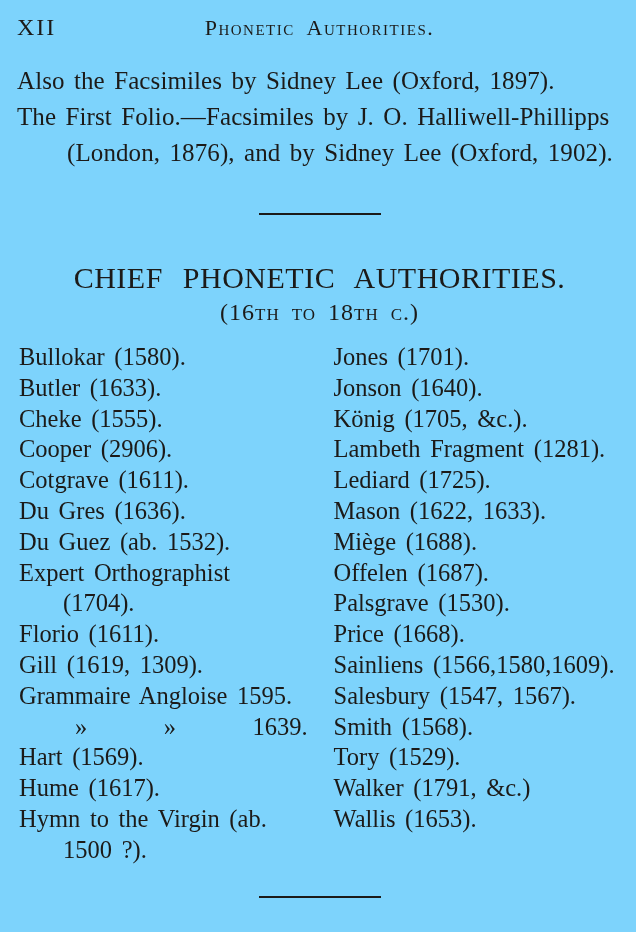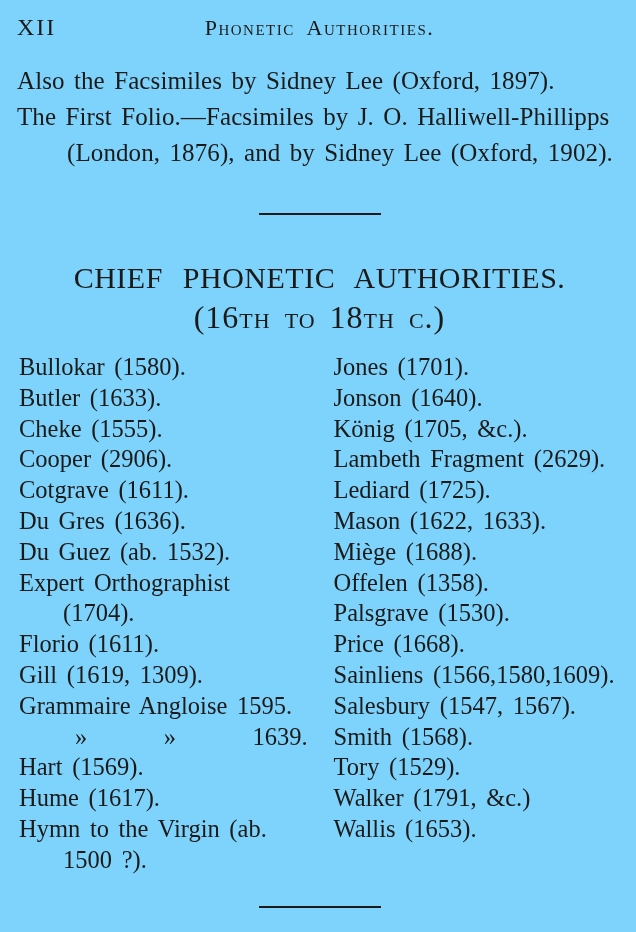--- a/index.html
+++ b/index.html
@@ -66,21 +66,21 @@
     text-align: center;
     font-size: 30px;
     font-weight: normal;
     letter-spacing: 0.5px;
     word-spacing: 12px;
   }
   .section-subtitle {
     margin-top: 4px;
     text-align: center;
     font-variant: small-caps;
-    font-size: 32px;
+    font-size: 24px;
     letter-spacing: 1px;
     word-spacing: 5px;
   }
 
   
   .columns {
     display: flex;
     margin-top: 16px;
     font-size: 24.5px;
     word-spacing: 3.5px;
@@ -144,25 +144,25 @@
         </div>
         <div class="row">Hart (1569).</div>
         <div class="row">Hume (1617).</div>
         <div class="row">Hymn to the Virgin (ab.</div>
         <div class="row indent">1500 ?).</div>
       </div>
     <div class="col right" id="col-right">
         <div class="row">Jones (1701).</div>
         <div class="row">Jonson (1640).</div>
         <div class="row">König (1705, &amp;c.).</div>
-        <div class="row">Lambeth Fragment (2629).</div>
+        <div class="row">Lambeth Fragment (1281).</div>
         <div class="row">Lediard (1725).</div>
         <div class="row">Mason (1622, 1633).</div>
         <div class="row">Miège (1688).</div>
-        <div class="row">Offelen (1358).</div>
+        <div class="row">Offelen (1687).</div>
         <div class="row">Palsgrave (1530).</div>
         <div class="row">Price (1668).</div>
         <div class="row">Sainliens (1566,1580,1609).</div>
         <div class="row">Salesbury (1547, 1567).</div>
         <div class="row">Smith (1568).</div>
         <div class="row">Tory (1529).</div>
         <div class="row">Walker (1791, &amp;c.)</div>
         <div class="row">Wallis (1653).</div>
       </div>
   </div>

